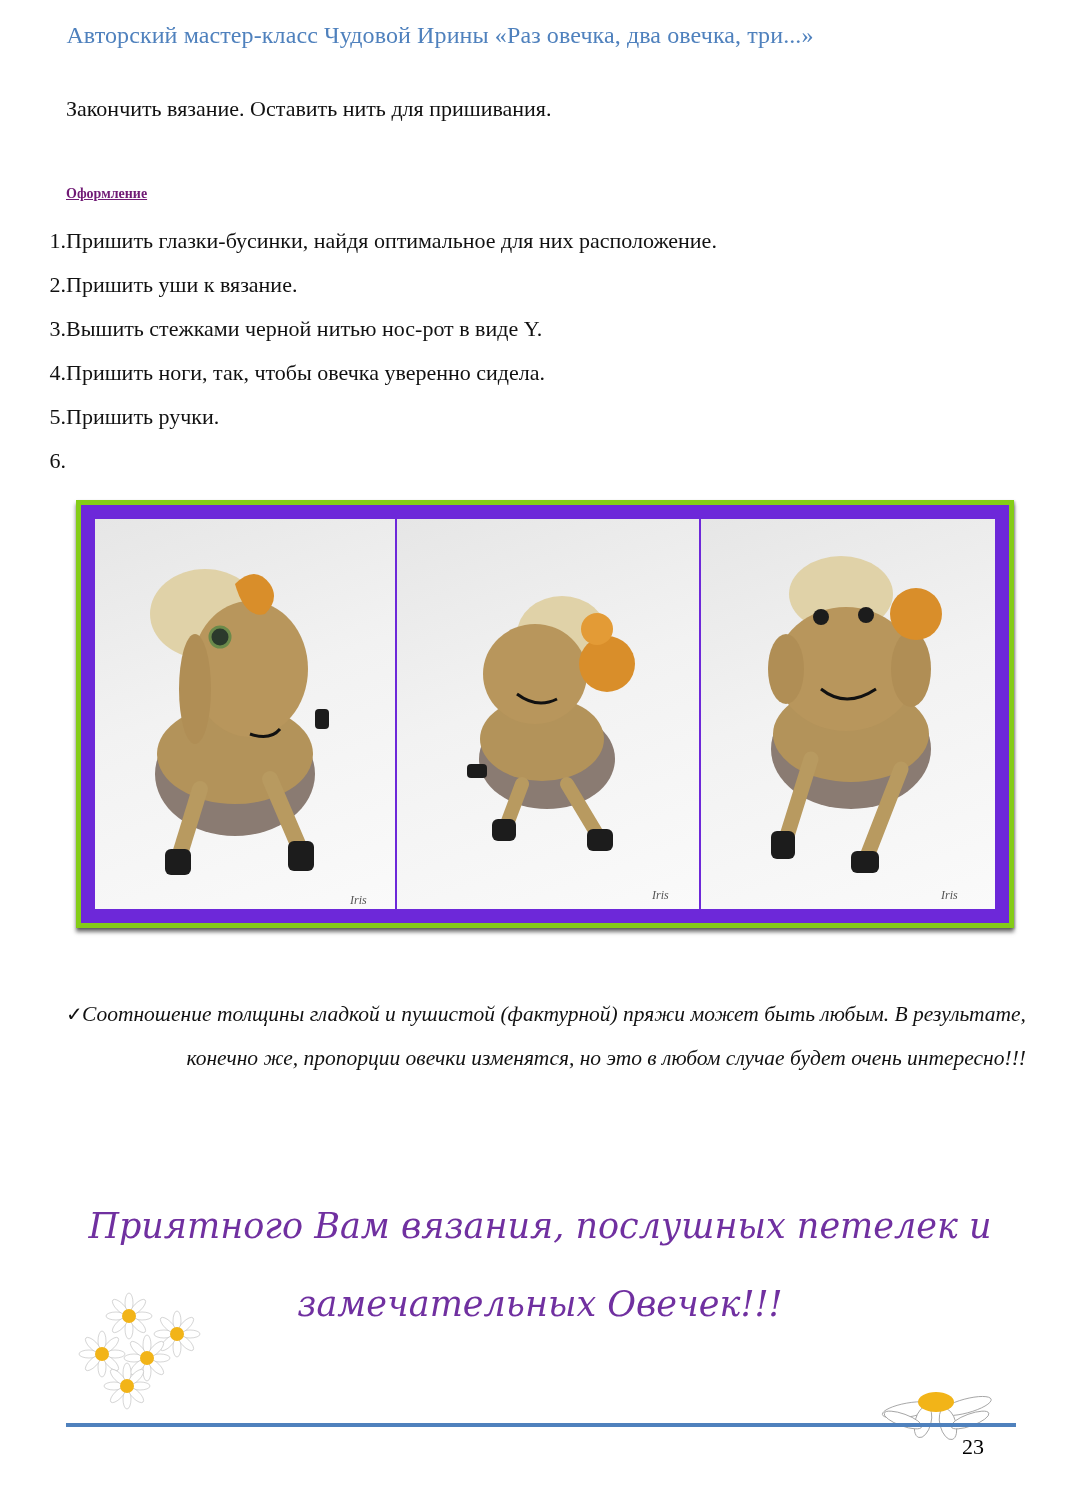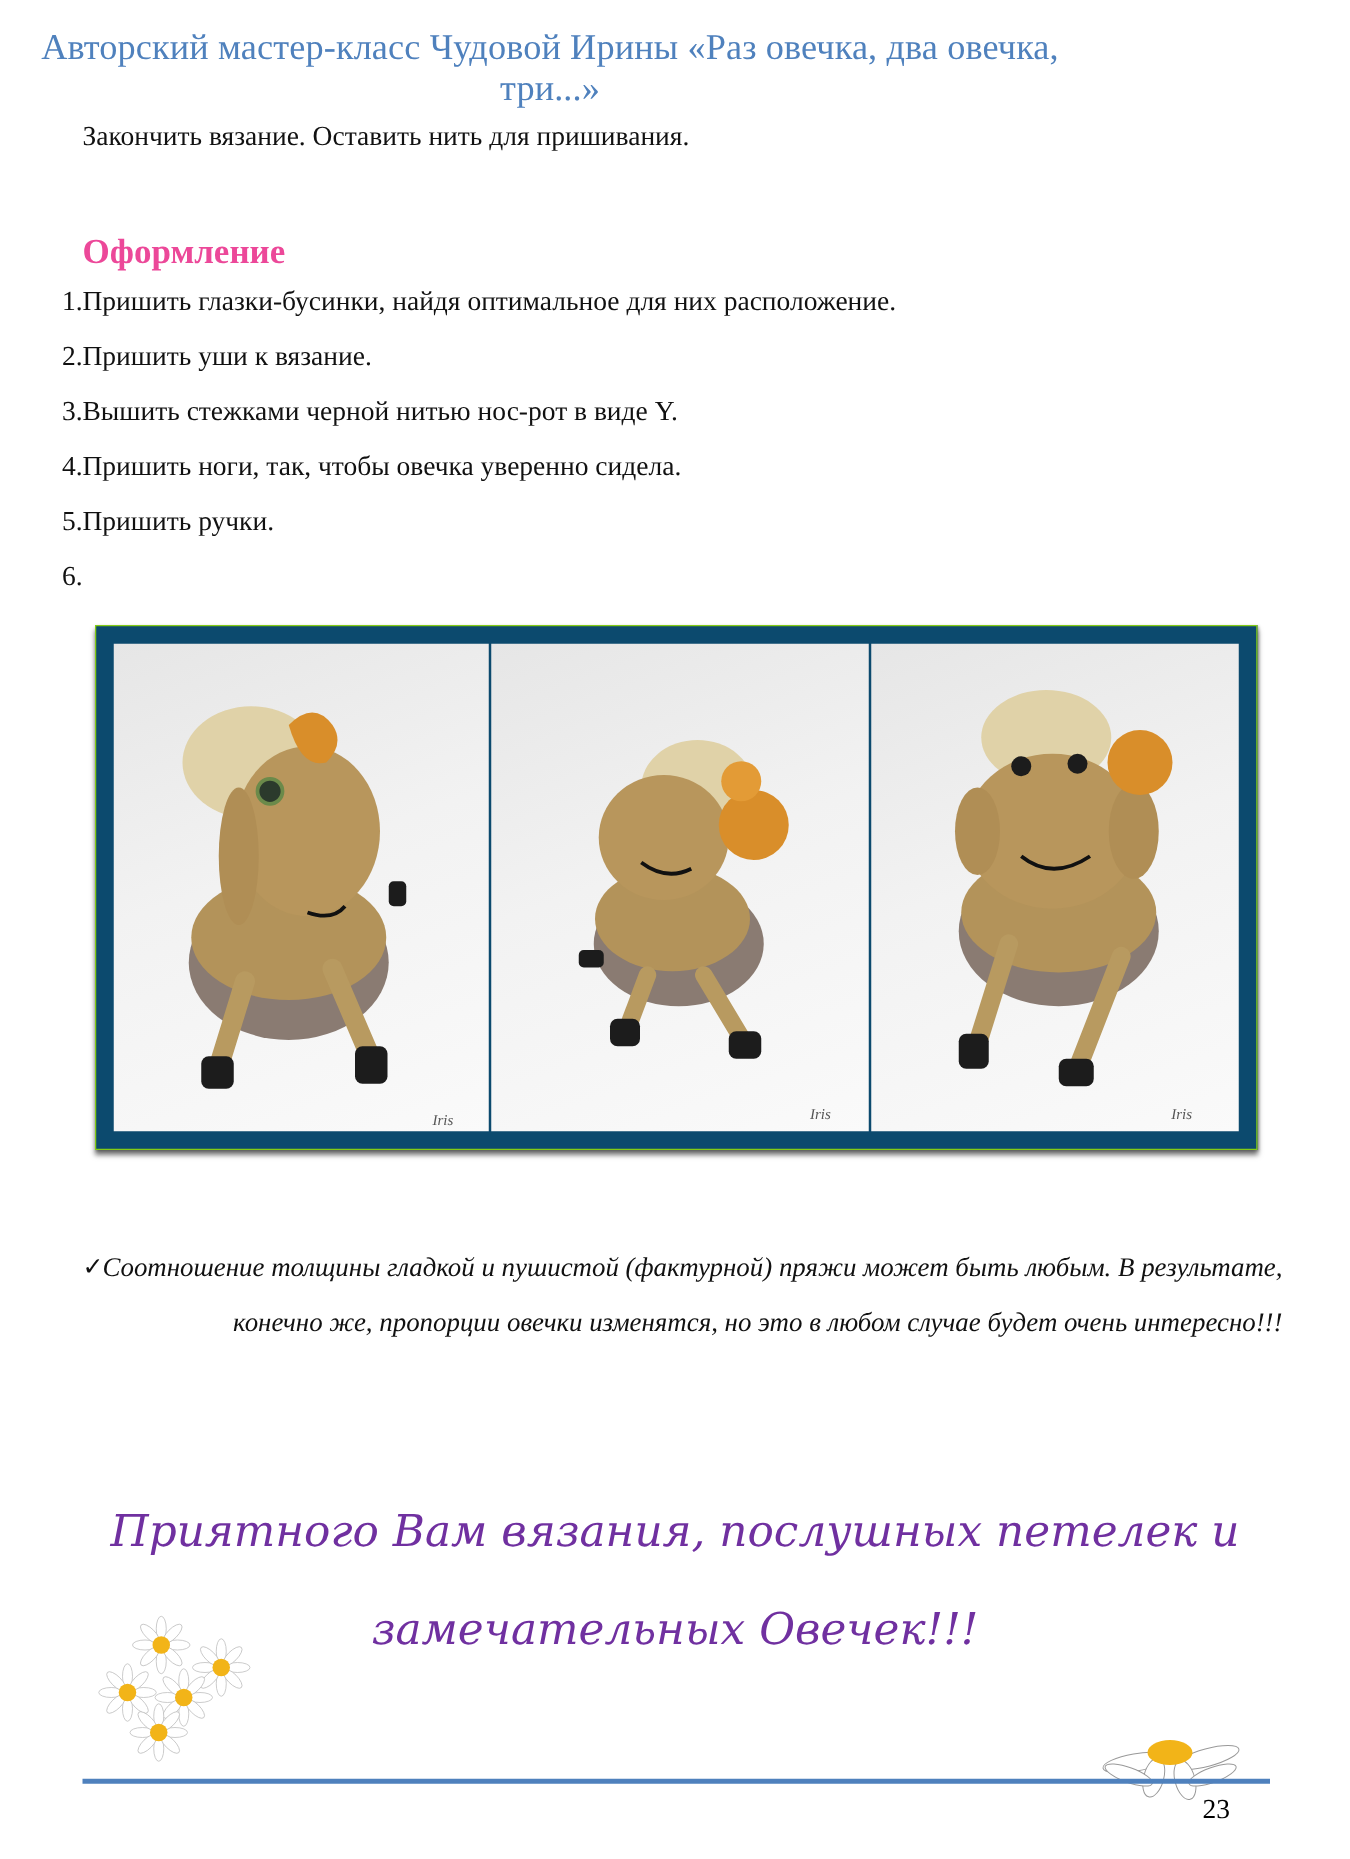--- a/index.html
+++ b/index.html
@@ -1,24 +1,24 @@
 <!DOCTYPE html>
 <html><head>
 <meta charset="utf-8">
 <style>
   html, body { margin: 0; padding: 0; background: #ffffff; }
   body { width: 1080px; height: 1487px; position: relative; overflow: hidden; font-family: "Liberation Serif", serif; color: #111; }
   .abs { position: absolute; text-align: right; }
-  .header { left: 0; top: 22px; width: 880px; text-align: center; font-size: 29px; color: #4f81bd; letter-spacing: 0.1px; }
+  .header { left: 0; top: 22px; width: 880px; text-align: center; font-size: 24px; color: #4f81bd; letter-spacing: 0.1px; }
   .p1 { left: 66px; top: 96px; font-size: 22px; }
-  .section { left: 66px; top: 186px; font-size: 28px; font-weight: bold; color: #ec4899; }
+  .section { left: 66px; top: 186px; font-size: 14px; font-weight: bold; color: #701a75; text-decoration: underline; }
   .list { left: 30px; top: 228px; margin: 0; padding: 0; list-style: none; }
   .list li { height: 44px; font-size: 22px; display: flex; align-items: flex-start; }
   .list .num { width: 36px; display: inline-block; }
-  .photo-frame { left: 76px; top: 500px; width: 928px; height: 418px; background: #0c4a6e; border: 1px solid #84cc16; box-shadow: 0 4px 4px rgba(0,0,0,0.55), 1px 1px 2px rgba(0,0,0,0.25); }
+  .photo-frame { left: 76px; top: 500px; width: 928px; height: 418px; background: #6d28d9; border: 5px solid #84cc16; box-shadow: 0 4px 4px rgba(0,0,0,0.55), 1px 1px 2px rgba(0,0,0,0.25); }
   .photo { position: absolute; top: 14px; height: 390px; background: linear-gradient(160deg, #e6e6e6 0%, #f2f2f2 45%, #fafafa 100%); overflow: hidden; }
   .ph1 { left: 14px; width: 300px; }
   .ph2 { left: 316px; width: 302px; }
   .ph3 { left: 620px; width: 294px; }
   .photo svg { width: 100%; height: 100%; display: block; }
   .note { left: 66px; top: 992px; width: 960px; font-size: 21.5px; font-style: italic; line-height: 44px; }
   .note .check { position: absolute; left: 0; top: 0; font-style: normal; font-size: 20px; }
   .note .txt { display: block; }
   .closing { left: 0; width: 1080px; text-align: center; font-family: "DejaVu Serif", serif; font-style: italic; color: #7030a0; font-size: 35px; }
   .closing1 { top: 1206px; }

